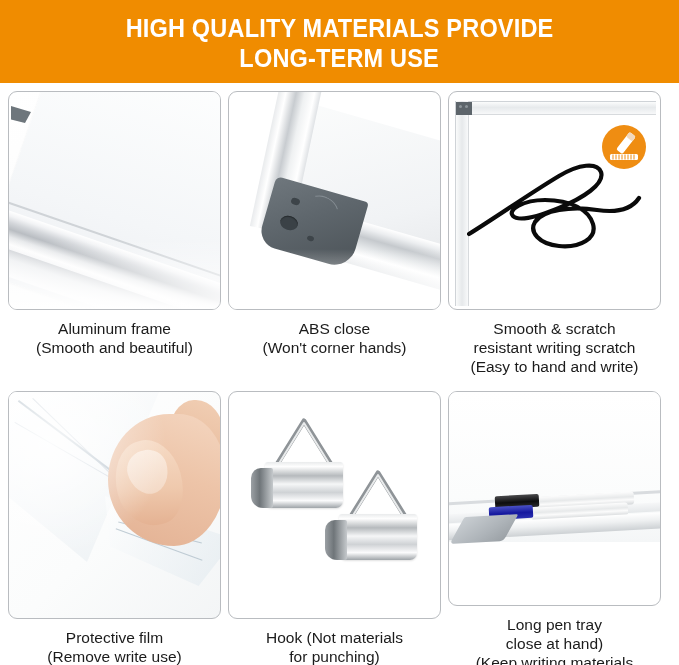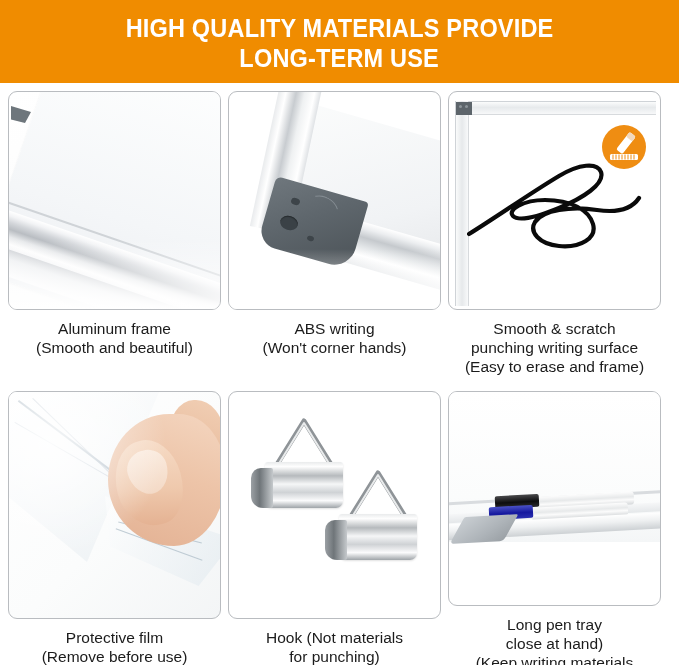--- a/index.html
+++ b/index.html
@@ -388,21 +388,21 @@
       <div class="arm-v"></div>
       <div class="arm-h"></div>
       <div class="absc"></div>
       <div class="arc"></div>
       <div class="hole-big"></div>
       <div class="hole-sm1"></div>
       <div class="hole-sm2"></div>
       <div class="reflect"></div>
     </div>
     <div class="caption">
-      <span>ABS writing</span>
+      <span>ABS close</span>
       <span>(Won't corner hands)</span>
     </div>
   </div>
 
   <div class="cell">
     <div class="photo p3">
       <div class="wbsurface"></div>
       <div class="wbframe-top"></div>
       <div class="wbframe-left"></div>
       <div class="wbcorner"></div>
@@ -428,22 +428,22 @@
             <line x1="23" y1="29.5" x2="23" y2="34.5"></line>
             <line x1="26" y1="29.5" x2="26" y2="34.5"></line>
             <line x1="29" y1="29.5" x2="29" y2="34.5"></line>
             <line x1="32" y1="29.5" x2="32" y2="34.5"></line>
           </g>
         </svg>
       </div>
     </div>
     <div class="caption">
       <span>Smooth &amp; scratch</span>
-      <span>punching writing surface</span>
-      <span>(Easy to erase and frame)</span>
+      <span>resistant writing scratch</span>
+      <span>(Easy to hand and write)</span>
     </div>
   </div>
 
   <div class="cell row2">
     <div class="photo p4">
       <div class="filmtri"></div>
       <div class="crease1"></div>
       <div class="crease2"></div>
       <div class="crease3"></div>
       <div class="film-lower"></div>
@@ -451,21 +451,21 @@
       <div class="wrinkle" style="left:104px;top:152px;width:92px;transform:rotate(20deg);"></div>
       <div class="wrinkle" style="left:112px;top:128px;width:80px;transform:rotate(8deg);"></div>
       <div class="finger2"></div>
       <div class="hand"></div>
       <div class="thumb"></div>
       <div class="nail"></div>
       <div class="gloss"></div>
     </div>
     <div class="caption">
       <span>Protective film</span>
-      <span>(Remove before use)</span>
+      <span>(Remove write use)</span>
     </div>
   </div>
 
   <div class="cell row2">
     <div class="photo p5">
       <div class="hook hook1">
         <svg class="tri" viewBox="0 0 62 52">
           <path d="M31 3 L59 48 L3 48 Z" fill="none" stroke="#8f9498" stroke-width="5" stroke-linejoin="round"></path>
           <path d="M31 5 L57 47 L5 47 Z" fill="none" stroke="#e9ebec" stroke-width="2" stroke-linejoin="round"></path>
         </svg>

